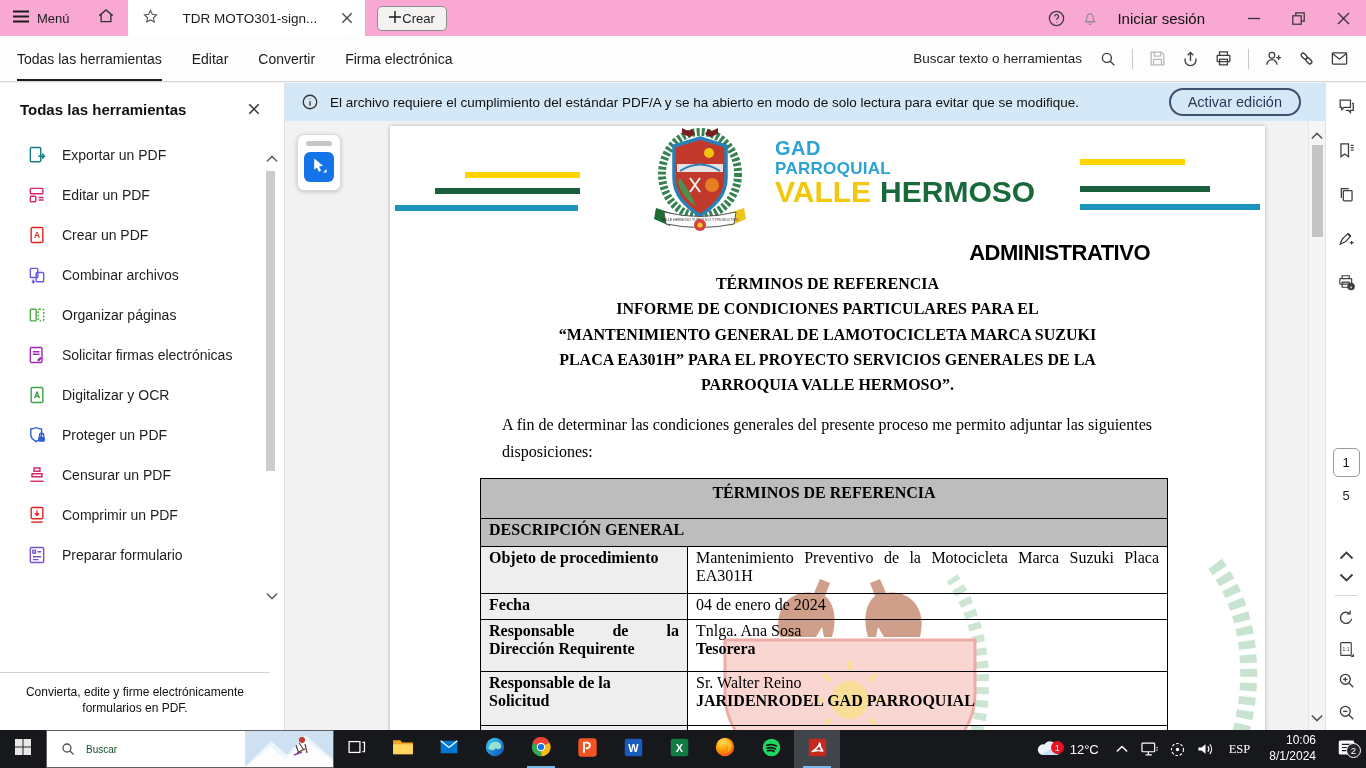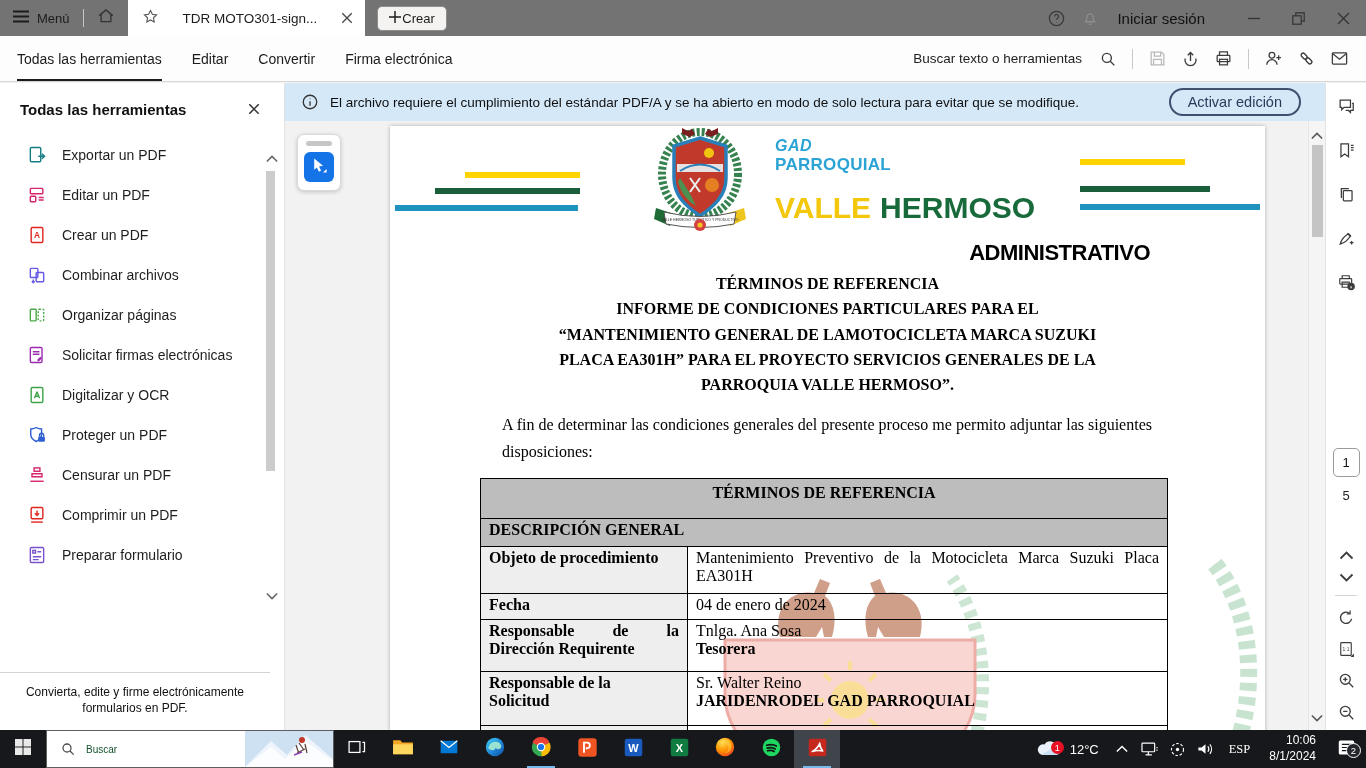--- a/index.html
+++ b/index.html
@@ -1,21 +1,21 @@
 <!DOCTYPE html>
 <html><head>
 <meta charset="utf-8">
 <style>
   * { box-sizing: border-box; margin: 0; padding: 0; }
   html,body { width:1366px; height:768px; overflow:hidden; }
   body { font-family:"Liberation Sans", sans-serif; background:#000; }
   #app { position:relative; width:1366px; height:768px; background:#f3f3f3; overflow:hidden; }
 
   
-  .titlebar { position:absolute; top:0; left:0; right:0; height:36px; background:#737373; display:flex; align-items:center; color:#1c1c1c; }
+  .titlebar { position:absolute; top:0; left:0; right:0; height:36px; background:#f9a8d4; display:flex; align-items:center; color:#1c1c1c; }
   .menu-btn { display:flex; align-items:center; gap:8px; padding:0 13px; height:36px; font-size:13px; }
   .tb-sep { width:1px; height:18px; background:#c5c5c5; }
   .home-btn { padding:0 13px; height:36px; display:flex; align-items:center; color:#333; }
   .doc-tab { height:36px; background:#fff; display:flex; align-items:center; gap:24px; padding:0 12px 0 14px; font-size:13.5px; color:#1c1c1c; }
   .doc-tab .tab-x { color:#444; display:flex; }
   .create-btn { margin-left:12px; border:1px solid #8d8d8d; border-radius:5px; height:25px; display:flex; align-items:center; gap:1px; padding:0 11px; font-size:13px; background:#f4f3f1; color:#1c1c1c; }
   .tbr { margin-left:auto; display:flex; align-items:center; }
   .tbr-ic { width:34px; height:36px; display:flex; align-items:center; justify-content:center; color:#3a3a3a; }
   .tbr-ic.dim { color:#8f8f8f; }
   .signin { font-size:15px; color:#111; margin:0 26px 0 10px; }
@@ -60,23 +60,23 @@
   .vs-up { position:absolute; top:5px; left:2px; color:#555; }
   .vs-thumb { position:absolute; top:24px; left:3px; width:11px; height:92px; background:#c4c4c4; }
   .vs-down { position:absolute; bottom:4px; left:2px; color:#555; }
 
   .page { position:absolute; left:105px; top:5px; width:875px; height:645px; background:#fff; box-shadow:0 0 4px rgba(0,0,0,.28); overflow:hidden; }
 
   
   .logo-wrap { position:relative; height:112px; }
   .crest { position:absolute; left:262px; top:2px; }
   .logo-text { position:absolute; left:385px; top:12px; line-height:1; font-weight:900; }
-  .lt1 { font-size:16px; letter-spacing:.5px;font-style:italic; }
+  .lt1 { font-size:20px; letter-spacing:.5px; }
   .lt2 { font-size:17px; margin-top:2px; letter-spacing:.3px; }
-  .lt3 { font-size:30px; margin-top:20px; letter-spacing:0; white-space:nowrap; }
+  .lt3 { font-size:30px; margin-top:0; letter-spacing:0; white-space:nowrap; }
   .lt3 .hermoso { margin-left:9px; }
   .ln { position:absolute; height:6px; }
 
   .admin-label { text-align:right; padding-right:115px; font-weight:bold; font-size:22px; margin-top:2px; color:#000; letter-spacing:-.5px; }
 
   .doc-title { margin-top:5px; text-align:center; font-family:"Liberation Serif", serif; font-weight:bold; font-size:16px; line-height:1.58; color:#000; }
   .doc-para { margin:15px 113px 0 112px; font-family:"Liberation Serif", serif; font-size:16px; line-height:1.65; color:#000; text-align:justify; }
 
   .tbl-wrap { position:relative; margin:13px 0 0 90px; }
   .watermark { position:absolute; left:140px; top:72px; z-index:0; opacity:.55; }

